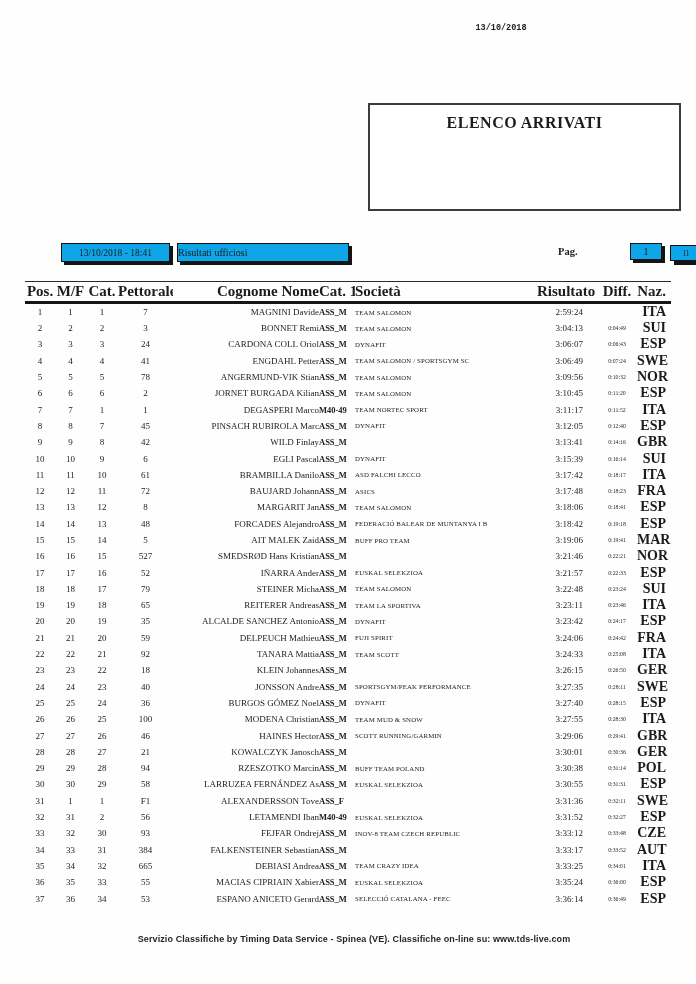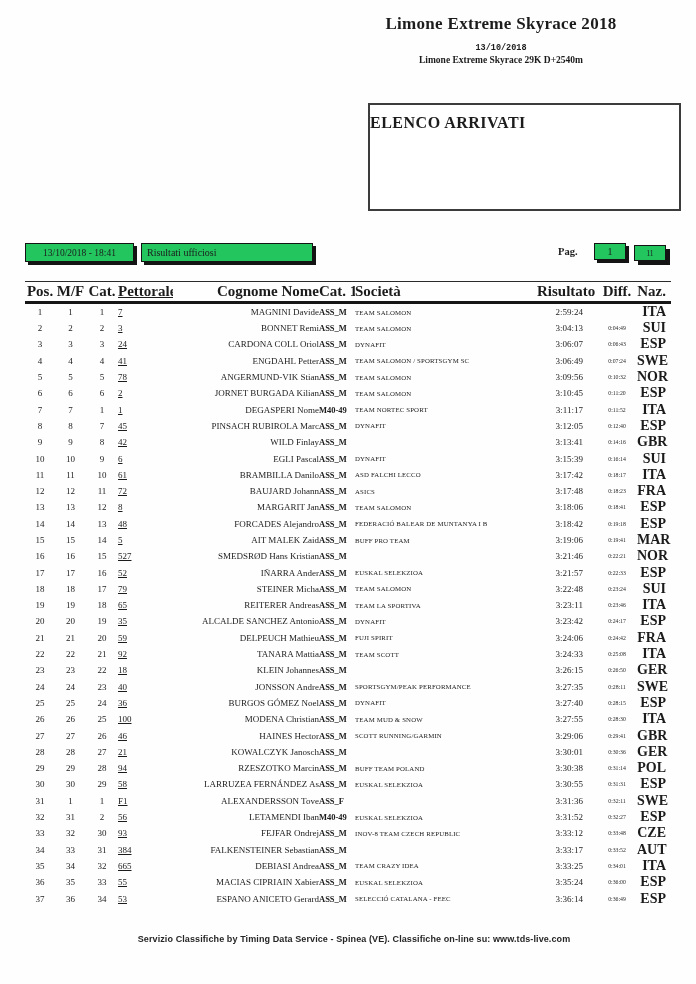--- a/index.html
+++ b/index.html
@@ -20,36 +20,36 @@
   .race-title   { font-size:17px; font-weight:bold; letter-spacing:.3px; }
   .race-date    { font-size:8.5px; font-weight:bold; margin-top:9px;font-family:Liberation Mono, monospace; }
   .race-subtitle{ font-size:9.5px; font-weight:bold; margin-top:2px; }
 
   
   .banner-box {
     position:absolute; top:103px; left:368px; width:313px; height:108px;
     border:2px solid #3c3c3c; background:#fff;
   }
   .banner-title {
-    margin-top:9px; text-align:left;
+    margin-top:9px; text-align:center;
     font-size:16px; font-weight:bold; letter-spacing:.5px;
   }
 
   
   .shadow-box {
     position:absolute;
     border:1.5px solid #141414;
     box-shadow:3px 3px 0 0 #141414;
-    background:#22c55e;
-    display:flex; align-items:center;
+    background:#0ea5e9;
+    display:flex; align-items:center;margin-left:36px;
   }
   .datetime-box { top:243px; left:25px;  width:109px; height:19px;
     font-size:9.5px; justify-content:center; }
   .status-box   { top:243px; left:141px; width:172px; height:19px;
-    font-size:10px; padding-left:5px; }
+    font-size:10px; }
   .pag-label {
     position:absolute; top:246px; left:558px;
     font-size:10.5px; font-weight:bold;
   }
   .page-num-box  { top:243px; left:594px; width:32px; height:17px;
     font-size:10px; justify-content:center; }
   .page-total-box{ top:245px; left:634px; width:32px; height:16px;
     font-size:7.5px; justify-content:center; box-shadow:4px 4px 0 0 #141414; }
 
   
@@ -65,21 +65,21 @@
     white-space:nowrap; overflow:hidden;
   }
   .results-table tbody tr { height:16.3px; }
   .results-table td {
     font-size:9px; vertical-align:middle;
     white-space:nowrap; overflow:hidden;
   }
   .col-pos  { width:30px;  text-align:center; }
   .col-mf   { width:31px;  text-align:center; }
   .col-cat  { width:32px;  text-align:center; }
-  .col-pett { width:55px;  text-align:left;text-decoration:underline; }
+  .col-pett { width:55px;  text-align:center; }
   .col-name { width:146px; text-align:right; }
   .col-cat1 { width:36px;  text-align:left; font-size:8.5px; }
   .col-soc  { width:182px; text-align:left; }
   .col-ris  { width:60px;  text-align:right; padding-right:14px; }
   .col-diff { width:40px;  text-align:center; }
   .col-naz  { width:34px;  text-align:right; padding-right:5px; font-weight:bold;margin-top:13px; }
   td.col-soc  { font-size:6.8px; letter-spacing:.15px; }
   td.col-cat1 { font-size:8.5px; font-weight:bold; }
   td.col-diff { font-size:5.8px; color:#2a2a2a; }
   td.col-naz  { font-size:14px; }
@@ -93,23 +93,21 @@
     letter-spacing:.1px;
     padding-left:12px;
   }
 </style>
 </head>
 <body>
 
 <div class="page">
 
   <div class="race-header">
-    <div class="race-title">Limone Extreme Skyrace 2018</div>
     <div class="race-date">13/10/2018</div>
-    <div class="race-subtitle">Limone Extreme Skyrace 29K D+2540m</div>
   </div>
 
   <div class="banner-box">
     <div class="banner-title">ELENCO ARRIVATI</div>
   </div>
 
   <div class="shadow-box datetime-box">13/10/2018 - 18:41</div>
   <div class="shadow-box status-box">Risultati ufficiosi</div>
   <div class="pag-label">Pag.</div>
   <div class="shadow-box page-num-box">1</div>
@@ -213,21 +211,21 @@
           <td class="col-soc">TEAM SALOMON</td>
           <td class="col-ris">3:10:45</td>
           <td class="col-diff">0:11:20</td>
           <td class="col-naz">ESP</td>
         </tr>
         <tr>
           <td class="col-pos">7</td>
           <td class="col-mf">7</td>
           <td class="col-cat">1</td>
           <td class="col-pett">1</td>
-          <td class="col-name">DEGASPERI Nome</td>
+          <td class="col-name">DEGASPERI Marco</td>
           <td class="col-cat1">M40-49</td>
           <td class="col-soc">TEAM NORTEC SPORT</td>
           <td class="col-ris">3:11:17</td>
           <td class="col-diff">0:11:52</td>
           <td class="col-naz">ITA</td>
         </tr>
         <tr>
           <td class="col-pos">8</td>
           <td class="col-mf">8</td>
           <td class="col-cat">7</td>

